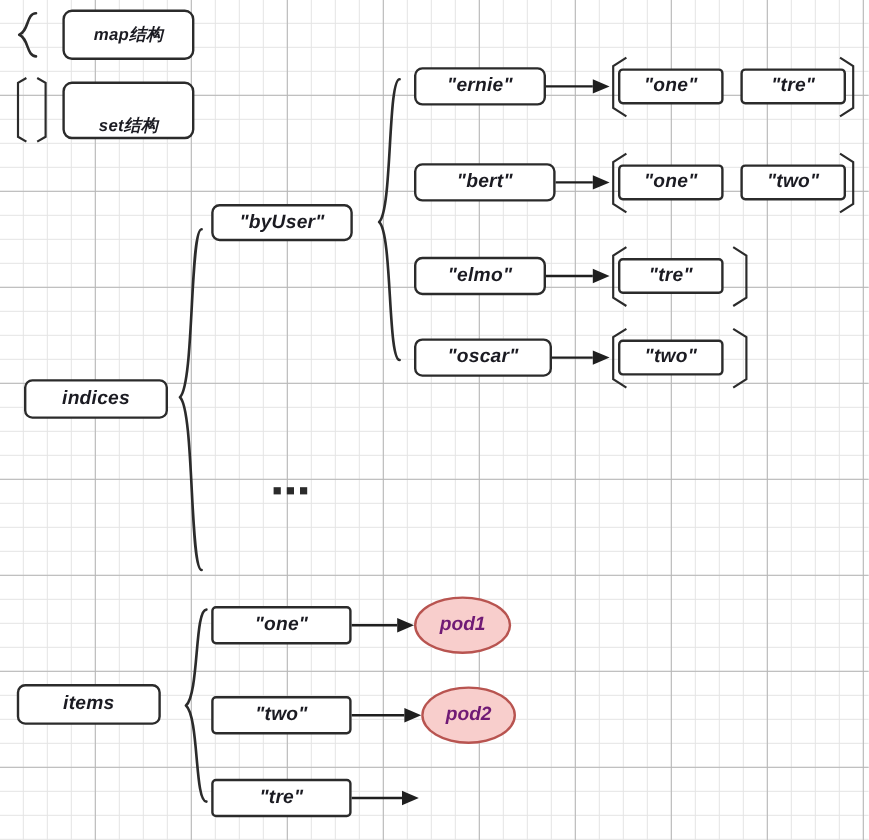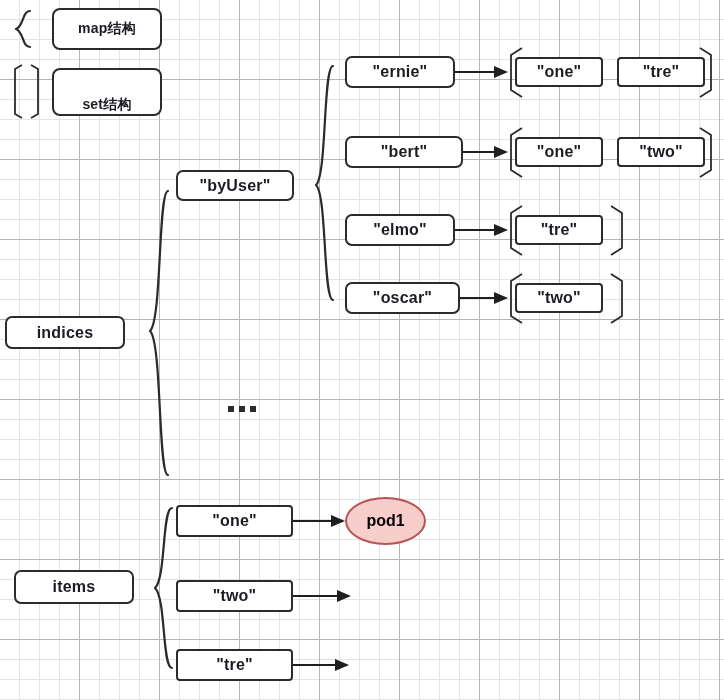--- a/index.html
+++ b/index.html
@@ -19,20 +19,21 @@
       linear-gradient(to bottom, #b6b6b6 1px, transparent 1px),
       linear-gradient(to right, #e4e4e4 1px, transparent 1px),
       linear-gradient(to bottom, #e4e4e4 1px, transparent 1px);
     background-size:
       80px 80px,
       80px 80px,
       20px 20px,
       20px 20px;
     background-position: -1px -1px, -1px -1px, -1px -1px, -1px -1px;
     font-family: "Liberation Sans", "DejaVu Sans", sans-serif;
+    font-style: italic;
   }
 
   
   #wires {
     position: absolute;
     left: 0; top: 0;
     width: 724px;
     height: 700px;
     pointer-events: none;
   }
@@ -81,21 +82,21 @@
 
   .pod {
     position: absolute;
     box-sizing: border-box;
     background: #f8cecc;
     border: 2px solid #b85450;
     border-radius: 50%;
     display: flex;
     align-items: center;
     justify-content: center;
-    color: #000000;
+    color: #701a75;
     font-weight: bold;
     font-size: 16px;
     white-space: nowrap;
   }
 
   .ellipsis-dots {
     position: absolute;
     display: flex;
     gap: 5px;
     align-items: center;
@@ -189,21 +190,21 @@
   </svg>
 
   <div class="node legend" style="left:52px; top:8px; width:110px; height:42px;">
     <span>map结构</span>
   </div>
 
   <div class="node legend" style="left:52px; top:68px; width:110px; height:48px;align-items:flex-end;">
     <span>set结构</span>
   </div>
 
-  <div class="node" style="left:5px; top:316px; width:120px; height:33px;">
+  <div class="node" style="left:20px; top:316px; width:120px; height:33px;">
     <span>indices</span>
   </div>
 
   <div class="node" style="left:176px; top:170px; width:118px; height:31px;">
     <span>"byUser"</span>
   </div>
 
   <div class="ellipsis-dots" style="left:228px; top:406px;">
     <span></span>
     <span></span>
@@ -255,14 +256,17 @@
   <div class="node small-radius" style="left:176px; top:580px; width:117px; height:32px;">
     <span>"two"</span>
   </div>
   <div class="node small-radius" style="left:176px; top:649px; width:117px; height:32px;">
     <span>"tre"</span>
   </div>
 
   <div class="pod" style="left:345px; top:497px; width:81px; height:48px;">
     <span>pod1</span>
   </div>
+  <div class="pod" style="left:351px; top:572px; width:79px; height:48px;">
+    <span>pod2</span>
+  </div>
 
 </div>
 
 </body></html>

